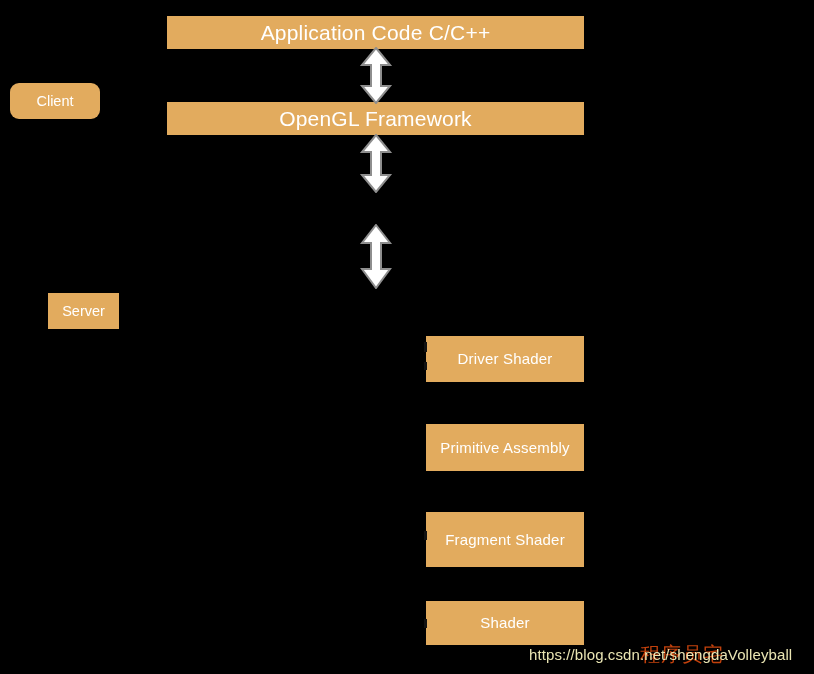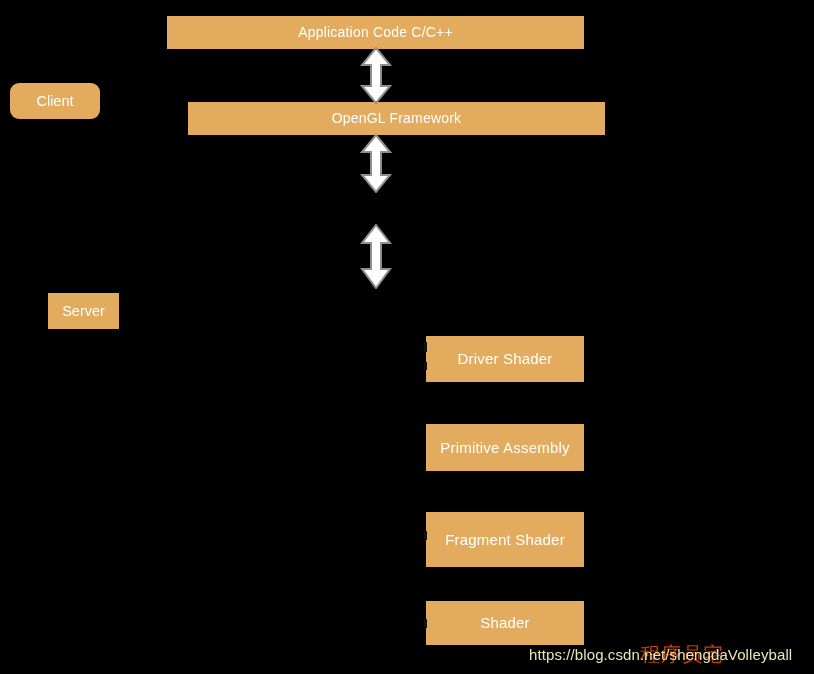--- a/index.html
+++ b/index.html
@@ -26,21 +26,21 @@
     justify-content: center;
     font-size: 15px;
     font-weight: 400;
     letter-spacing: 0.2px;
     line-height: 1.2;
     text-align: center;
     box-sizing: border-box;
     -webkit-font-smoothing: antialiased;
   }
   .box-wide {
-    font-size: 14px;
+    font-size: 21px;
   }
   .label-box {
     position: absolute;
     background: #e2ab5e;
     color: #ffffff;
     display: flex;
     align-items: center;
     justify-content: center;
     font-size: 14.5px;
     box-sizing: border-box;
@@ -79,21 +79,21 @@
   </div>
 
   <div class="label-box" style="left:12px; top:293px; width:71px; height:36px;margin-left:36px;">
     <span>Server</span>
   </div>
 
   <div class="box box-wide" style="left:167px; top:16px; width:417px; height:33px;">
     <span>Application Code C/C++</span>
   </div>
 
-  <div class="box box-wide" style="left:167px; top:102px; width:417px; height:33px;margin-left:21px;">
+  <div class="box box-wide" style="left:167px; top:102px; width:417px; height:33px;">
     <span>OpenGL Framework</span>
   </div>
 
 
   <div class="arrow" style="left:359px; top:47px; width:34px; height:57px;">
     <svg width="34" height="57" viewBox="0 0 34 57" xmlns="http://www.w3.org/2000/svg">
       <polygon points="17,1 31,18 22,18 22,39 31,39 17,56 3,39 12,39 12,18 3,18" fill="#ffffff" stroke="#8e8e8e" stroke-width="2" stroke-linejoin="miter"></polygon>
     </svg>
   </div>
 

